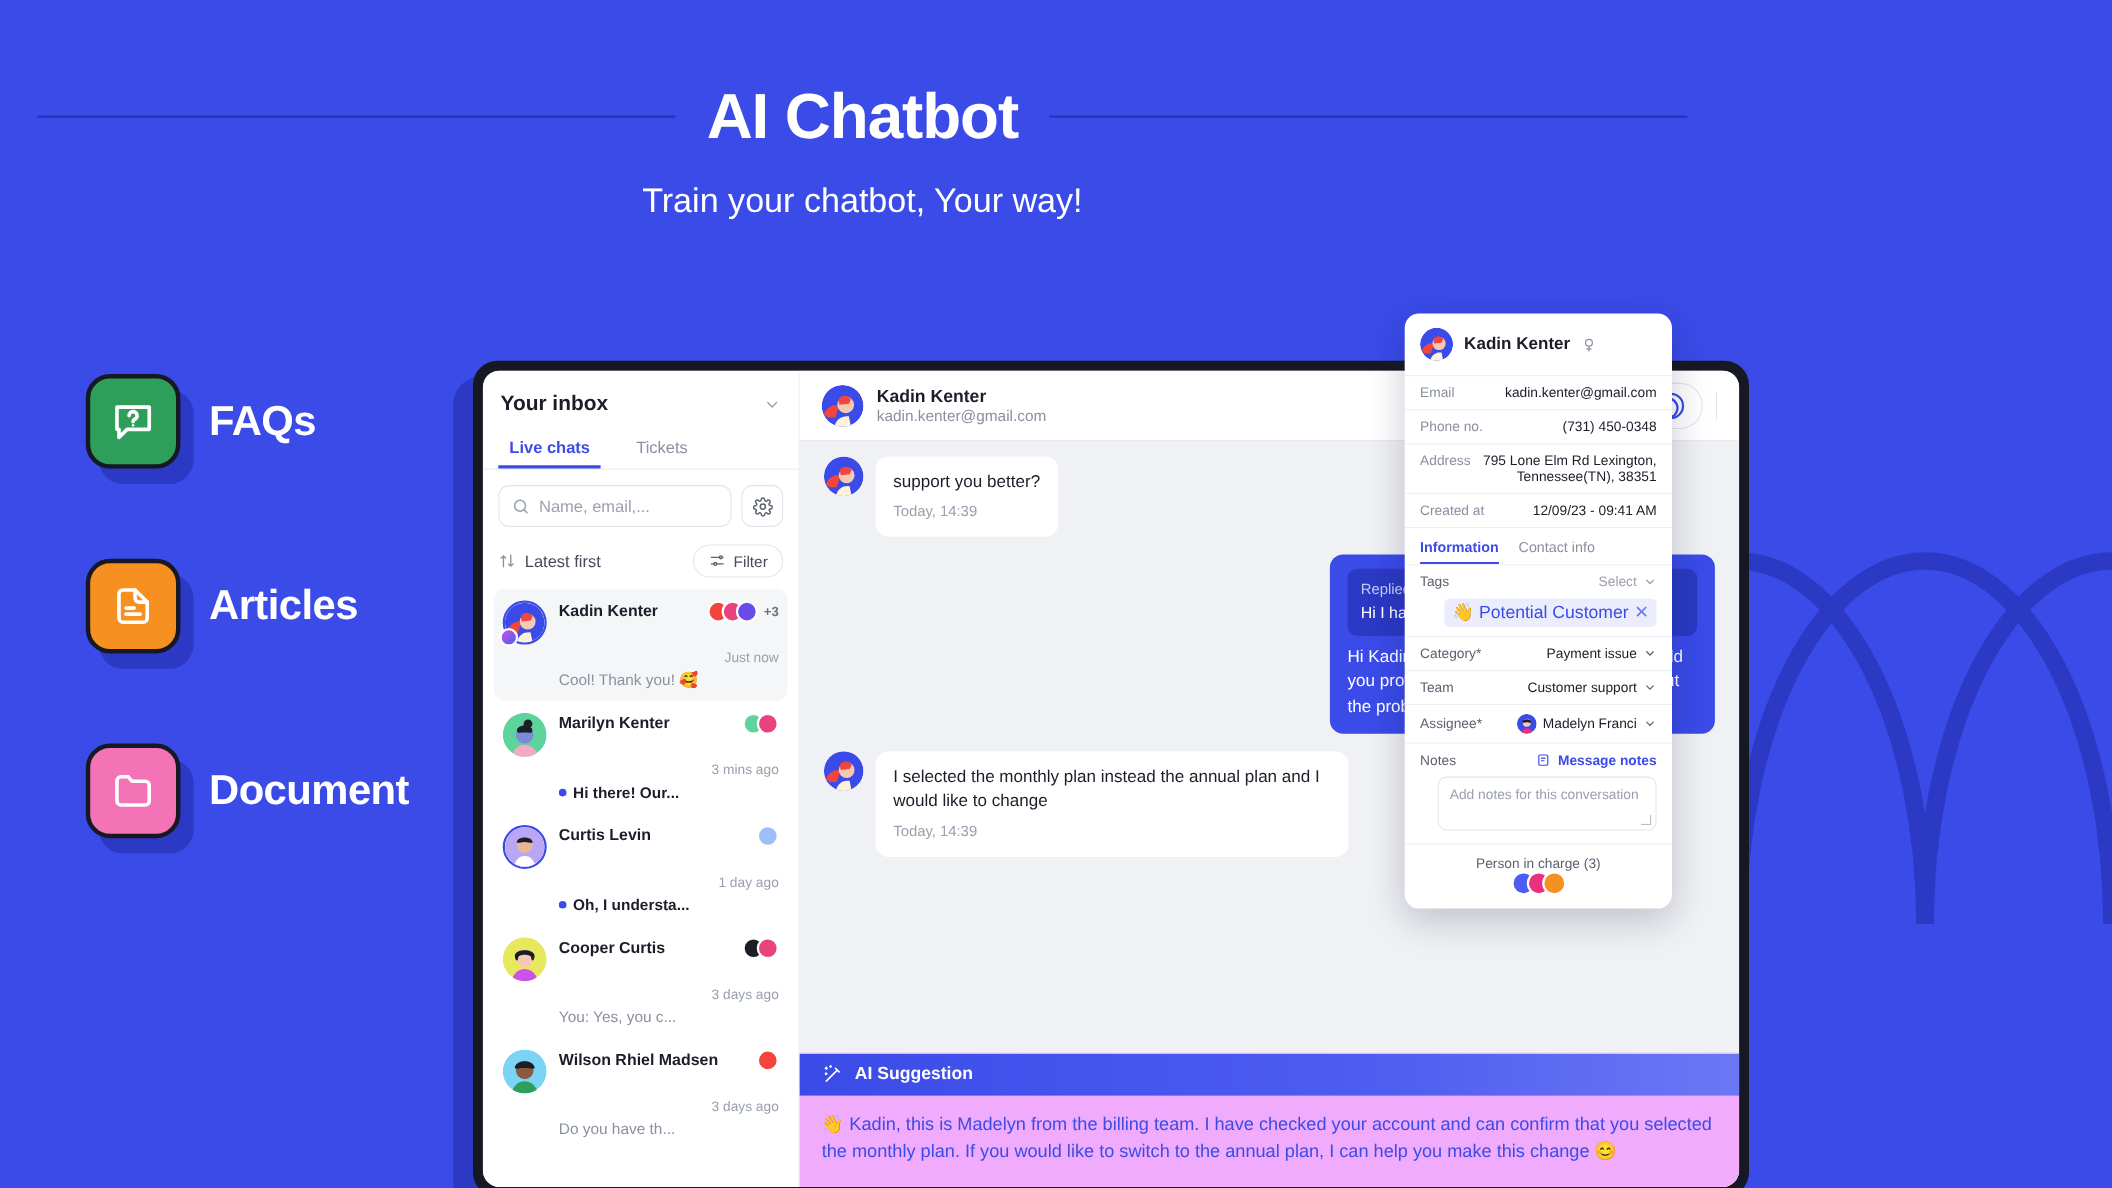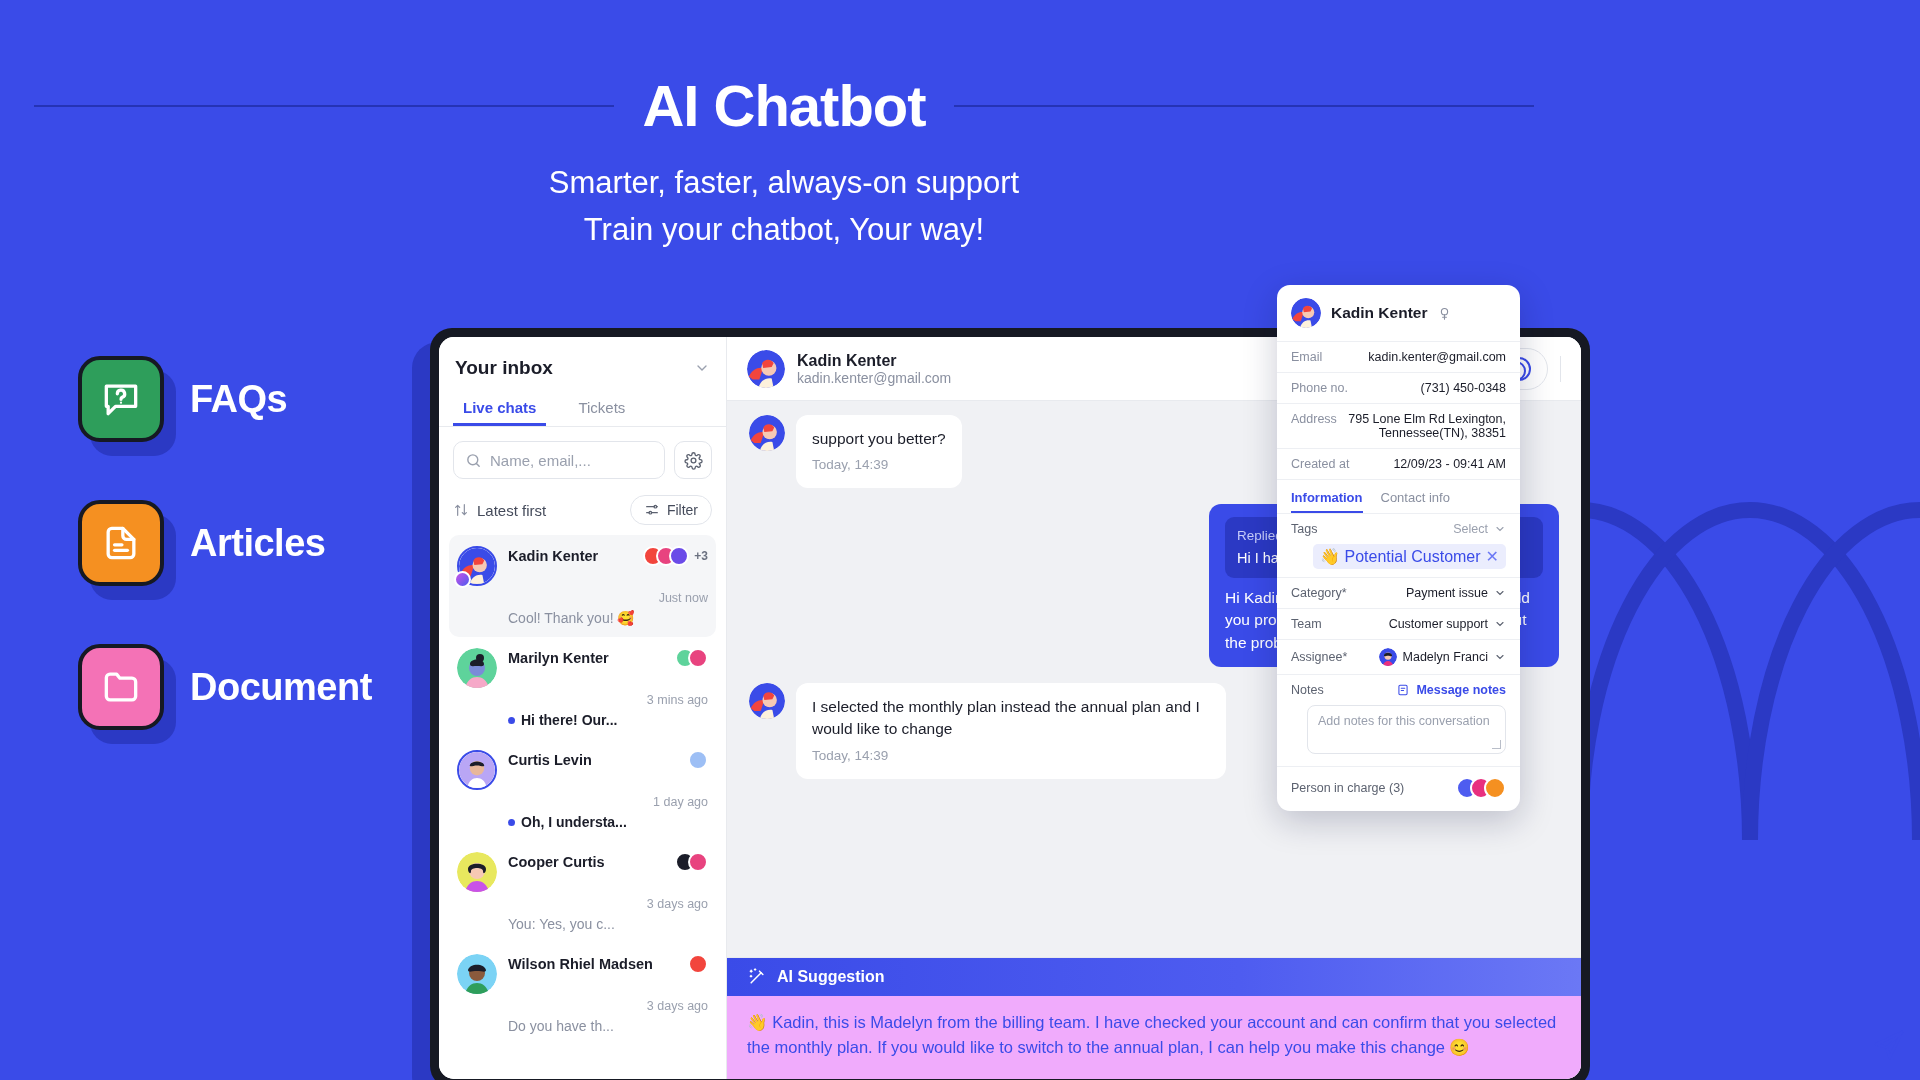--- a/index.html
+++ b/index.html
@@ -15,21 +15,21 @@
   .arcs { position: absolute; right: 0; top: 140px; width: 700px; height: 700px; opacity: 1; pointer-events: none; }
 
   
   .hero-title-row { position: absolute; top: 72px; left: 0; width: 1568px; display: flex; align-items: center; justify-content: center; gap: 0; }
   .rule { height: 2px; background: #2533B5; flex: 0 0 580px; }
   .rule.right { flex: 0 0 580px; }
   .hero-title { color: #fff; font-size: 58px; font-weight: bold; letter-spacing: -1px; padding: 0 28px; white-space: nowrap; }
   .hero-sub { position: absolute; top: 160px; left: 0; width: 1568px; text-align: center; color: #fff; font-size: 31px; line-height: 1.5; font-weight: 400; }
 
   
-  .features { position: absolute; left: 78px; top: 356px; display: flex; flex-direction: column; gap: 58px; }
+  .features { position: absolute; left: 78px; top: 340px; display: flex; flex-direction: column; gap: 82px; }
   .feature { display: flex; align-items: center; gap: 26px; position: relative; }
   .feat-shadow { position: absolute; left: 12px; top: 14px; width: 86px; height: 86px; border-radius: 22px; background: #2B39C4; }
   .feat-icon { position: relative; width: 86px; height: 86px; border-radius: 22px; border: 4px solid #161923; display: flex; align-items: center; justify-content: center; }
   .feat-label { color: #fff; font-size: 38px; font-weight: bold; letter-spacing: -0.5px; }
 
   
   .app-shadow { position: absolute; left: 412px; top: 342px; width: 1160px; height: 760px; border-radius: 26px; background: #2B39C4; }
   .app { position: absolute; left: 430px; top: 328px; width: 1160px; height: 760px; border-radius: 22px; background: #161923; padding: 9px; overflow: hidden; }
   .app-inner { width: 100%; height: 100%; border-radius: 15px; background: #fff; overflow: hidden; display: flex; }
 
@@ -107,21 +107,21 @@
   .ctab.active { color: #3A4BE8; font-weight: bold; box-shadow: inset 0 -2px 0 0 #3A4BE8; }
   .crow { display: flex; align-items: center; justify-content: space-between; padding: 8px 14px; border-top: 1px solid #EDEFF3; font-size: 12.5px; }
   .crow .k { color: #5C6270; }
   .crow .v { color: #1B1D29; display: flex; align-items: center; gap: 6px; }
   .tagrow { display: flex; justify-content: flex-end; padding: 0 14px 8px 14px; }
   .tag { background: #EBEDFD; color: #3A4BE8; border-radius: 5px; padding: 3px 7px; font-size: 16px; display: flex; align-items: center; gap: 5px; }
   .tag .x { color: #6B78F5; cursor: pointer; }
   .mlink { color: #3A4BE8; font-weight: bold; display: flex; align-items: center; gap: 6px; cursor: pointer; }
   .notes { margin: 0 14px 12px 30px; border: 1px solid #E2E5EB; border-radius: 8px; height: 49px; padding: 8px 10px; font-size: 12.5px; color: #9AA0AE; position: relative; }
   .notes::after { content: ""; position: absolute; right: 4px; bottom: 4px; width: 8px; height: 8px; border-right: 1.5px solid #B9BEC9; border-bottom: 1.5px solid #B9BEC9; }
-  .pic-row { display: flex; align-items: center; justify-content: space-between; padding: 10px 14px 12px 14px; border-top: 1px solid #EDEFF3; font-size: 12.5px; color: #5C6270; }
+  .pic-row { display: flex; align-items: center; justify-content: space-between; padding: 10px 14px 12px 14px; border-top: 1px solid #EDEFF3; font-size: 12.5px; color: #5C6270; flex-direction: column; }
   .pic-faces { display: flex; }
   .pic-faces .f { width: 22px; height: 22px; border-radius: 50%; border: 2px solid #fff; margin-left: -8px; overflow: hidden; }
   .pic-faces .f:first-child { margin-left: 0; }
 
   
   .send-fab { position: absolute; right: 14px; bottom: 18px; color: #3A4BE8; z-index: 30; }
   svg { display: block; }
 </style>
 </head>
 <body>
@@ -136,21 +136,20 @@
       <path d="M530 700 A170 330 0 0 1 870 700"></path>
     </g>
   </svg>
 
   <div class="hero-title-row">
     <div class="rule"></div>
     <div class="hero-title">AI Chatbot</div>
     <div class="rule right"></div>
   </div>
   <div class="hero-sub">
-    <div>Smarter, faster, always-on support</div>
     <div>Train your chatbot, Your way!</div>
   </div>
 
   <div class="features">
 
     <div class="feature">
       <div class="feat-shadow"></div>
       <div class="feat-icon" style="background:#2E9E5B">
         <svg width="44" height="44" viewBox="0 0 24 24" fill="none" stroke="#fff" stroke-width="1.8" stroke-linecap="round" stroke-linejoin="round">
           <path d="M4 5h16v11H9l-4 4v-4H4z"></path>

